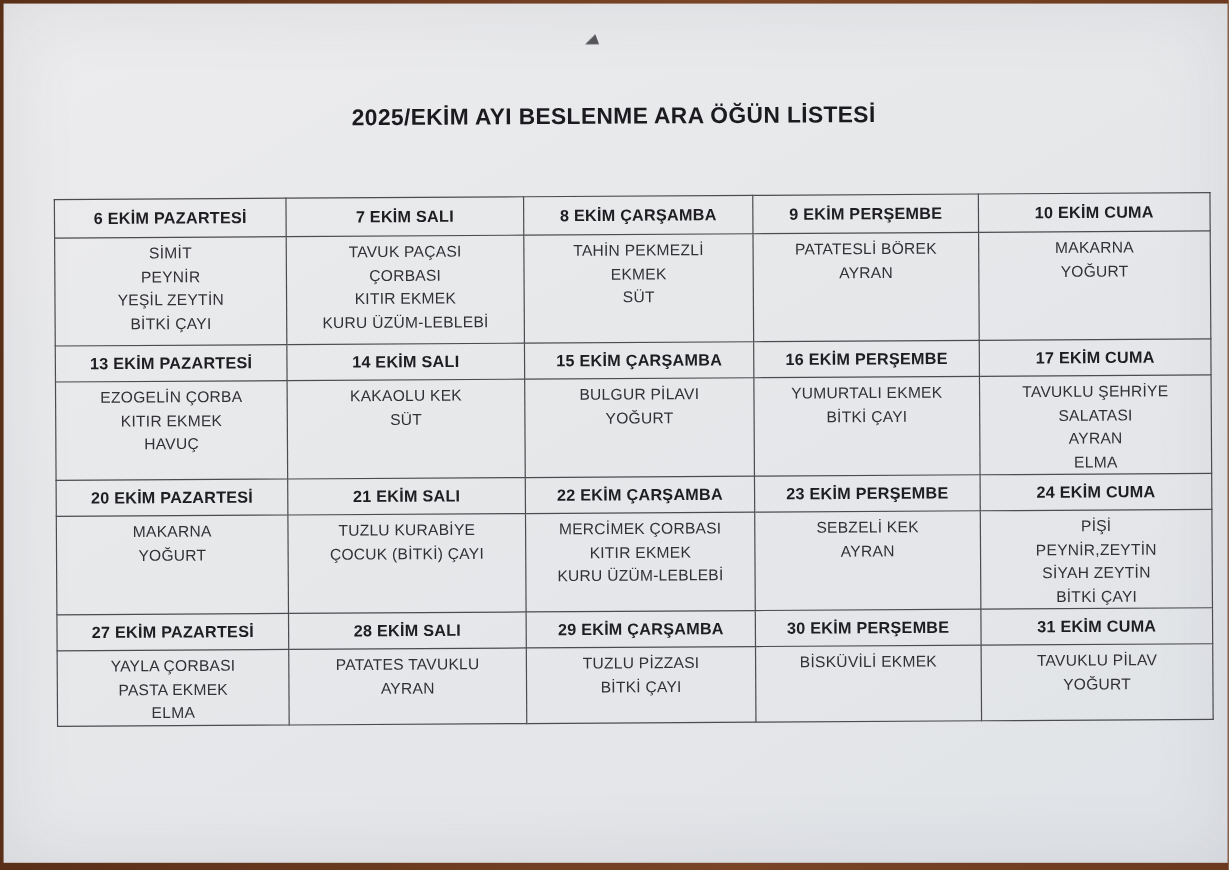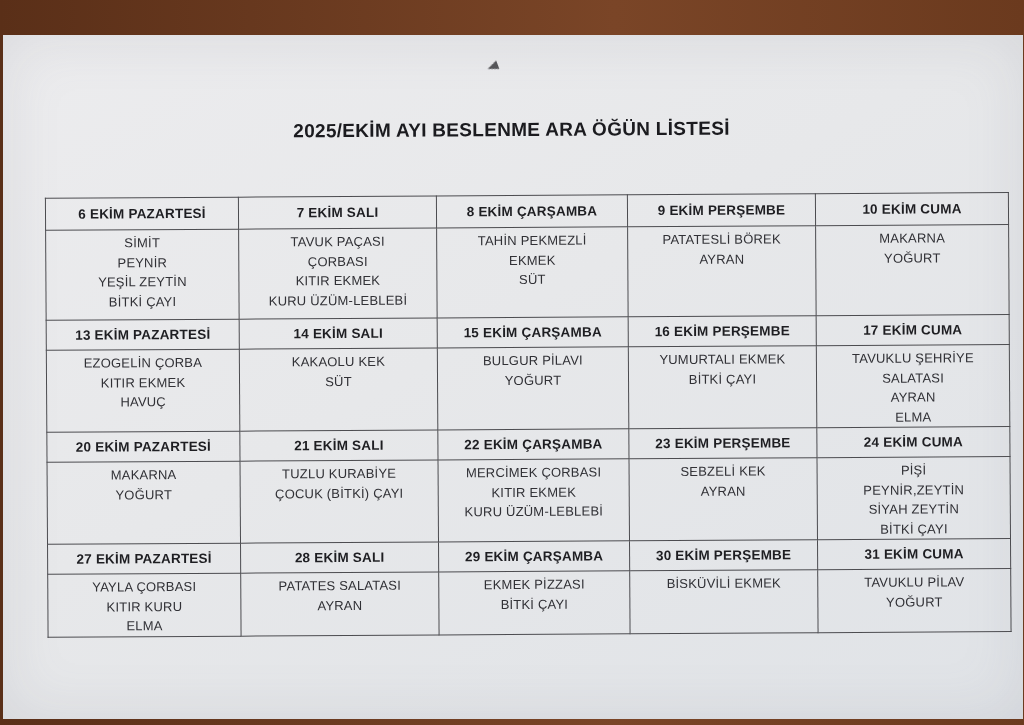--- a/index.html
+++ b/index.html
@@ -6,21 +6,20 @@
   body {
     width:1024px; height:725px;
     position:relative; overflow:hidden;
     background:linear-gradient(90deg,#5a2f18 0%,#7a4527 60%,#6b3a1e 100%);
     font-family:"Liberation Sans", sans-serif;
   }
   .paper {
     position:absolute; left:3px; top:3px; right:1px; bottom:6px;
     background:linear-gradient(150deg,#ececee 0%,#e7e8ea 45%,#e0e3e7 100%);
     box-shadow: inset 0 0 60px rgba(110,115,130,0.14);
-    margin-top: 32px;
   }
   .paper-content {
     position:absolute; inset:0;
     transform:rotate(-0.35deg);
     transform-origin:50% 50%;
   }
   .page-title {
     position:absolute; top:84px; left:0; width:100%;
     text-align:center;
     font-size:19px; font-weight:bold; color:#1b1b1f;
@@ -156,25 +155,25 @@
 
       <tr>
         <th>27 EKİM PAZARTESİ</th>
         <th>28 EKİM SALI</th>
         <th>29 EKİM ÇARŞAMBA</th>
         <th>30 EKİM PERŞEMBE</th>
         <th>31 EKİM CUMA</th>
       </tr>
       <tr class="row-c3">
         <td class="menu-cell">YAYLA ÇORBASI
-KITIR KURU
+PASTA EKMEK
 ELMA</td>
-        <td class="menu-cell">PATATES SALATASI
+        <td class="menu-cell">PATATES TAVUKLU
 AYRAN</td>
-        <td class="menu-cell">EKMEK PİZZASI
+        <td class="menu-cell">TUZLU PİZZASI
 BİTKİ ÇAYI</td>
         <td class="menu-cell">BİSKÜVİLİ EKMEK</td>
         <td class="menu-cell">TAVUKLU PİLAV
 YOĞURT</td>
       </tr>
     </tbody>
       </table>
 
   </div>
 </div>

